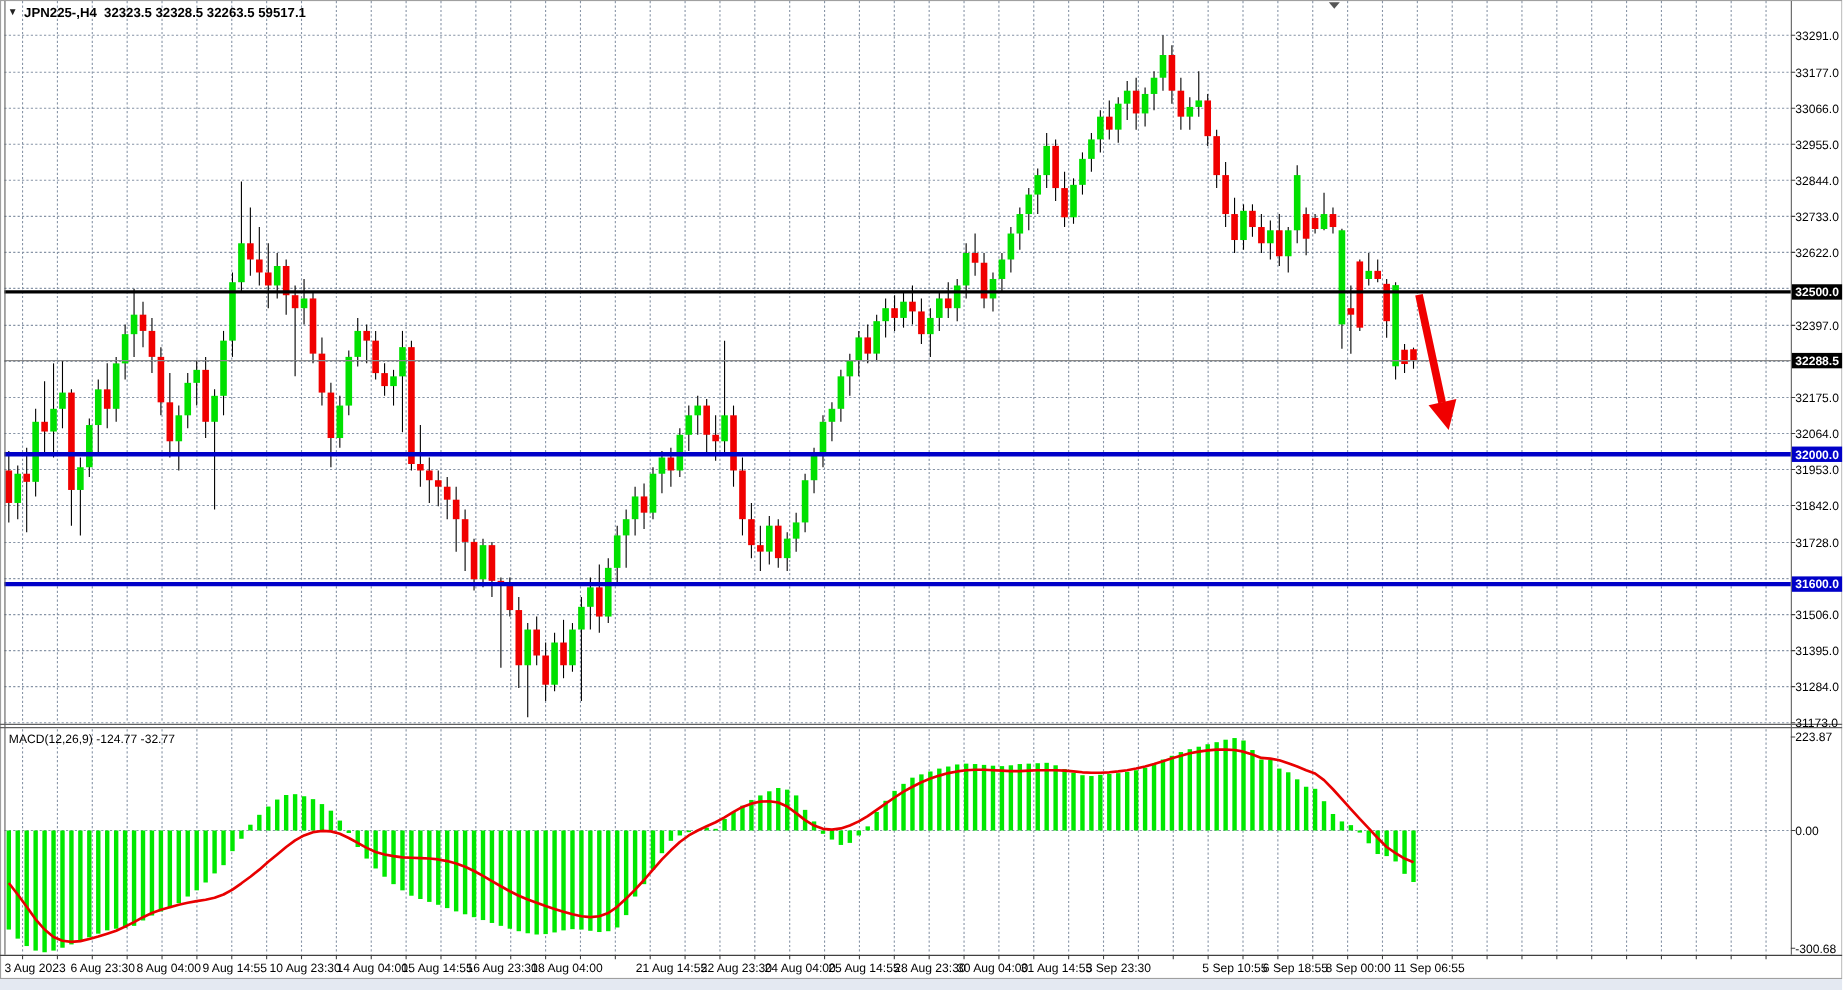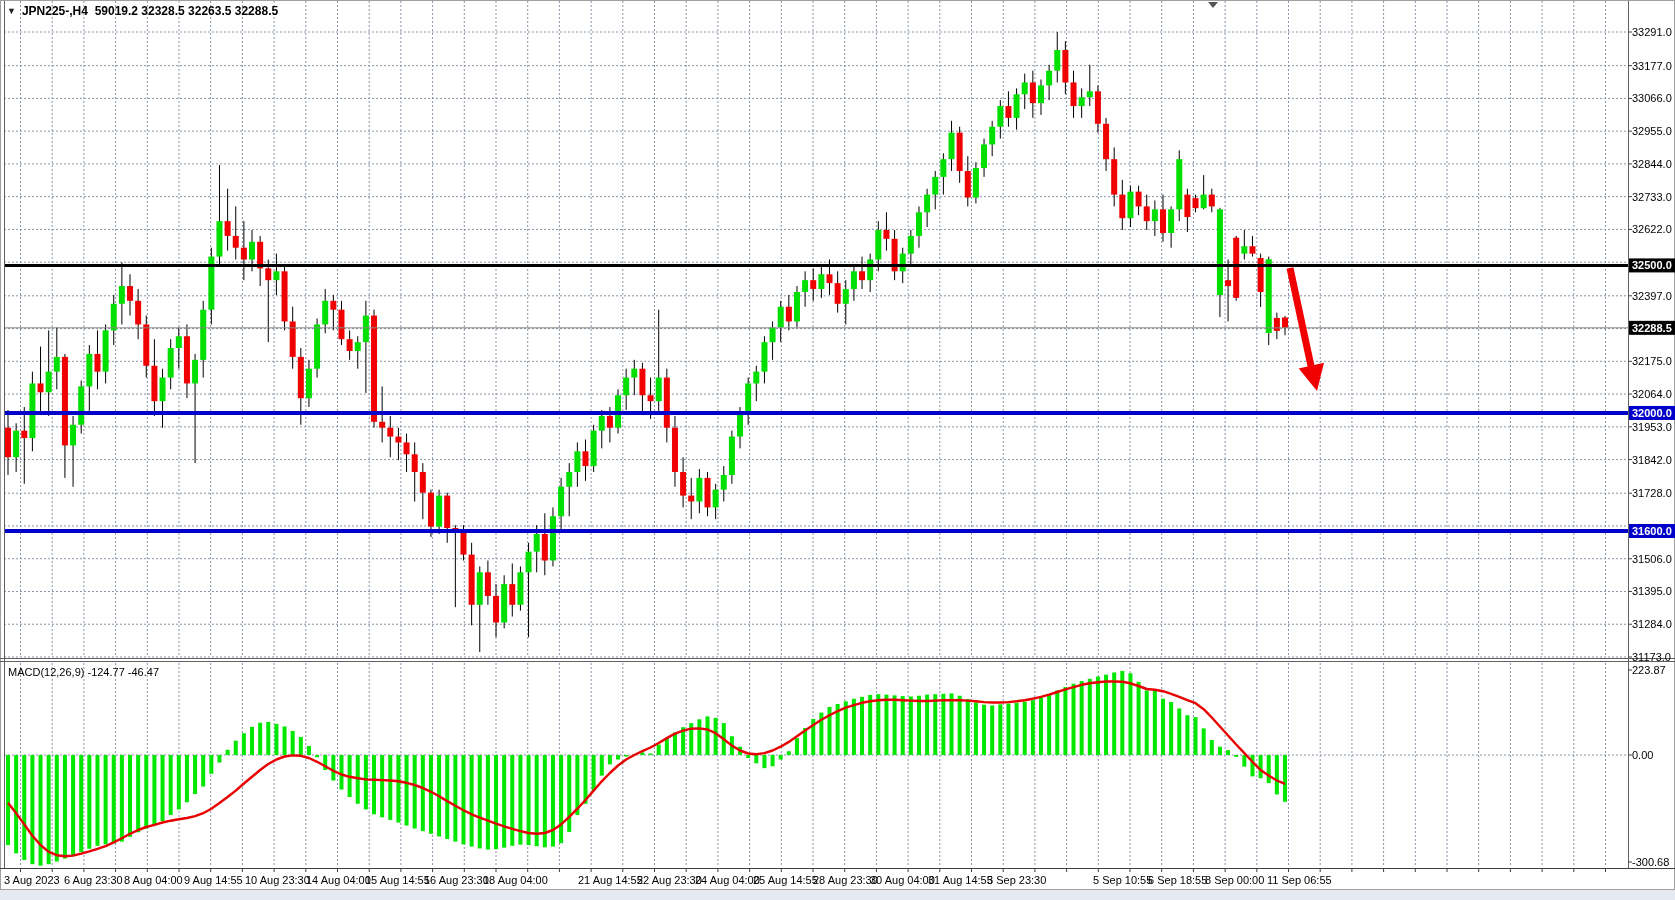--- a/index.html
+++ b/index.html
@@ -744,16 +744,16 @@
       <text x="870" y="884" fill="#000000" style="font-family:&quot;Liberation Sans&quot;,sans-serif;font-size:11px;">30 Aug 04:00</text>
       <text x="928" y="884" fill="#000000" style="font-family:&quot;Liberation Sans&quot;,sans-serif;font-size:11px;">31 Aug 14:55</text>
       <text x="987" y="884" fill="#000000" style="font-family:&quot;Liberation Sans&quot;,sans-serif;font-size:11px;">3 Sep 23:30</text>
       <text x="1093" y="884" fill="#000000" style="font-family:&quot;Liberation Sans&quot;,sans-serif;font-size:11px;">5 Sep 10:55</text>
       <text x="1148" y="884" fill="#000000" style="font-family:&quot;Liberation Sans&quot;,sans-serif;font-size:11px;">6 Sep 18:55</text>
       <text x="1205" y="884" fill="#000000" style="font-family:&quot;Liberation Sans&quot;,sans-serif;font-size:11px;">8 Sep 00:00</text>
       <text x="1267" y="884" fill="#000000" style="font-family:&quot;Liberation Sans&quot;,sans-serif;font-size:11px;">11 Sep 06:55</text>
     </svg>
   <div class="title-bar">
     <span class="dd">▼</span>
-    <span>JPN225-,H4  59019.2 32328.5 32263.5 32288.5</span>
+    <span>JPN225-,H4  32323.5 32328.5 32263.5 59517.1</span>
   </div>
-  <div class="macd-title">MACD(12,26,9) -124.77 -46.47</div>
+  <div class="macd-title">MACD(12,26,9) -124.77 -32.77</div>
 </div>
 
 </body></html>

